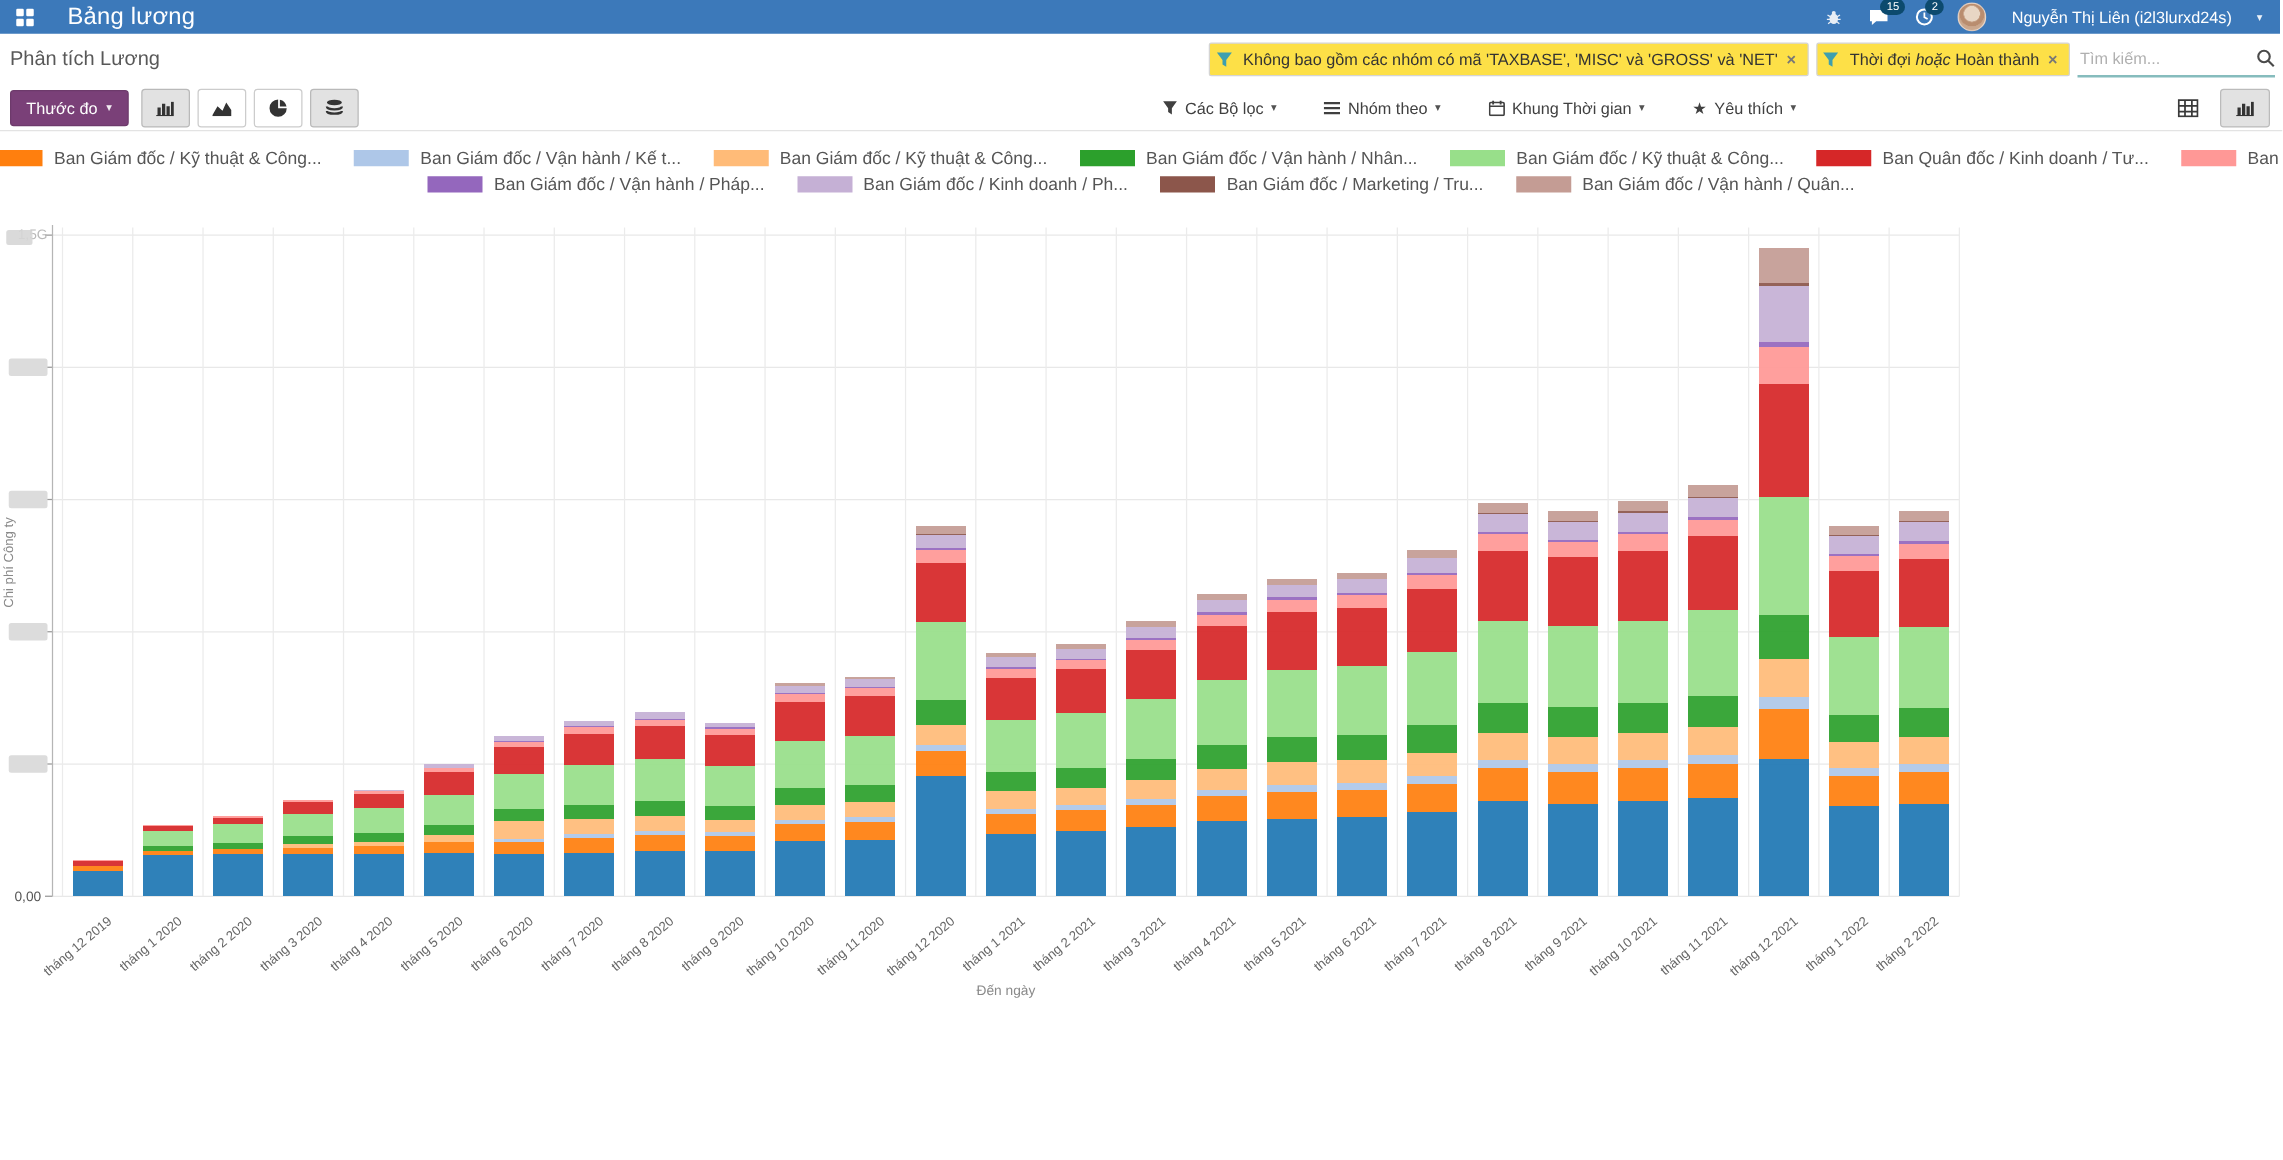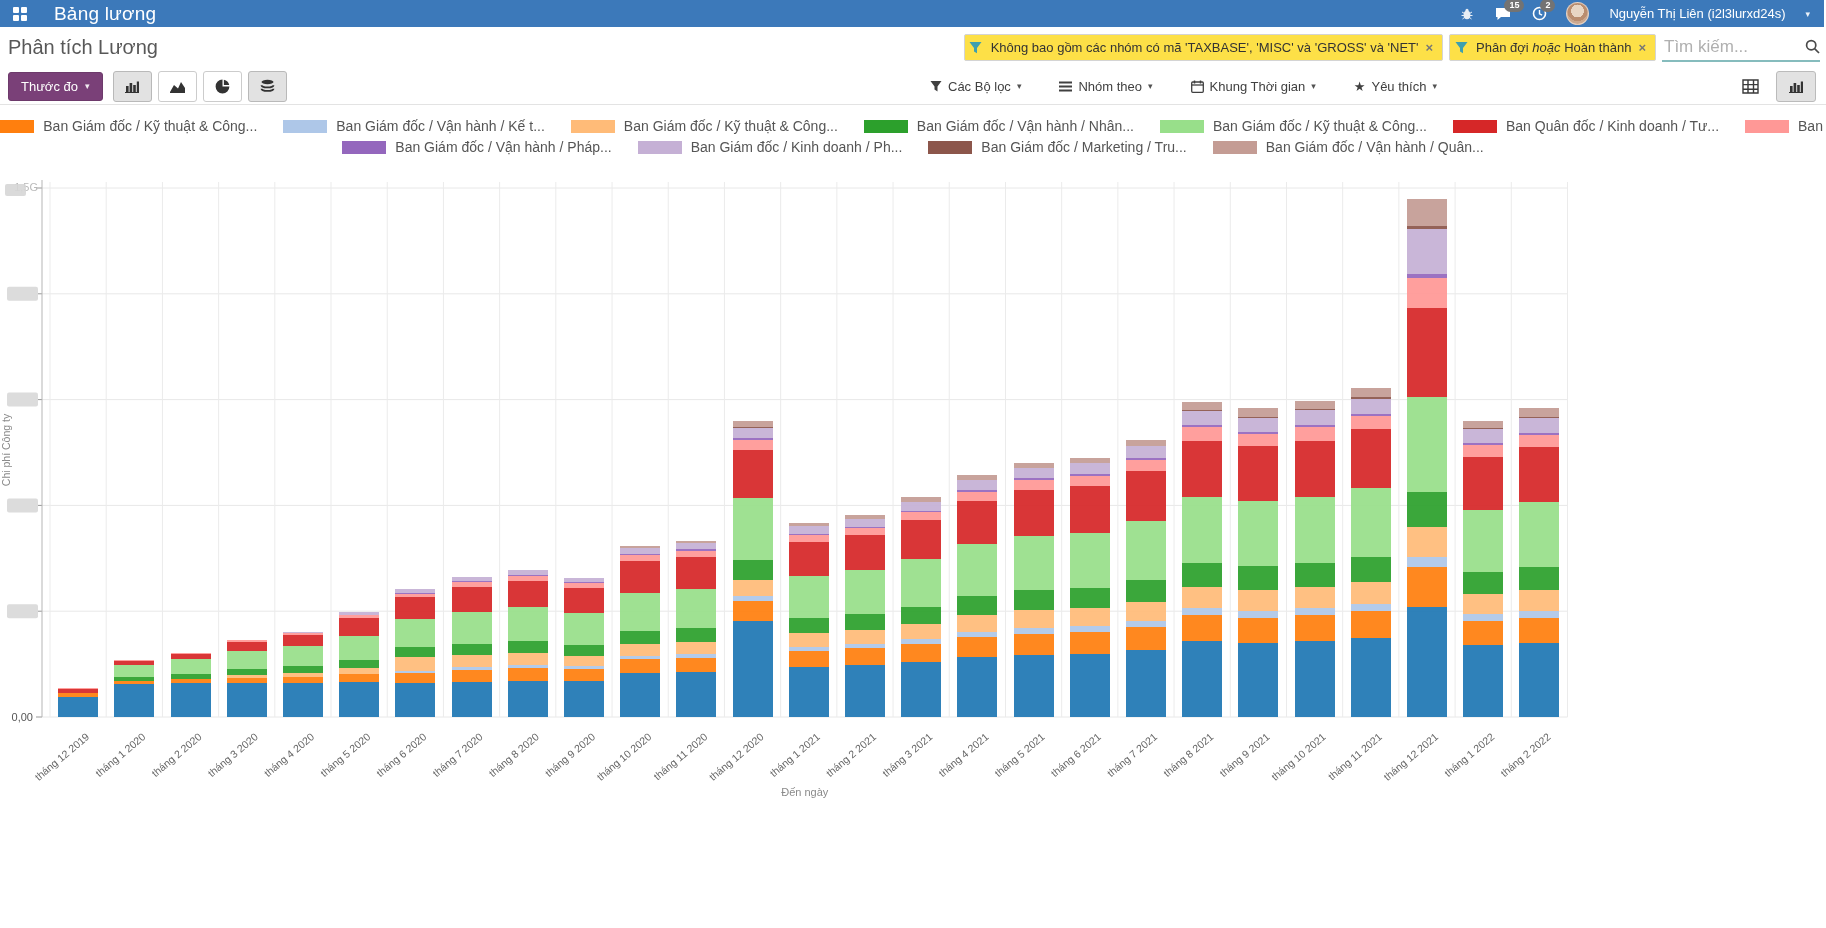--- a/index.html
+++ b/index.html
@@ -10,39 +10,39 @@
   .navbar{position:absolute;top:0;left:0;width:1824px;height:27px;background:#3c79ba;
           display:flex;align-items:center;color:#fff;z-index:5;}
   .apps-icon{width:14px;height:14px;margin-left:13px;display:grid;
              grid-template-columns:6px 6px;grid-template-rows:6px 6px;gap:2px;cursor:pointer;}
   .apps-icon span{background:#fff;border-radius:1px;}
   .app-title{font-size:19px;margin-left:27px;letter-spacing:.2px;cursor:pointer;}
   .nav-menu{display:flex;margin-left:55px;gap:27px;font-size:13px;}
   .nav-menu .nav-item{cursor:pointer;white-space:nowrap;}
   .nav-right{margin-left:auto;display:flex;align-items:center;gap:18px;margin-right:14px;}
   .nav-ico{position:relative;width:18px;height:16px;display:flex;align-items:center;justify-content:center;cursor:pointer;}
-  .badge{position:absolute;top:-7px;left:10px;background:#737373;color:#fff;font-size:9px;
-         line-height:11px;padding:1px 5px;border-radius:8px;font-weight:bold;}
+  .badge{position:absolute;top:-7px;left:10px;background:#0c4a6e;color:#fff;font-size:9px;
+         line-height:11px;padding:1px 5px;border-radius:8px;font-weight:normal;}
   .avatar{width:21px;height:21px;border-radius:50%;background:radial-gradient(circle at 50% 38%,#e8d6c4 0 38%,#b98d6f 39% 60%,#cba88e 61%);
           border:1px solid rgba(255,255,255,.5);cursor:pointer;}
   .user-name{font-size:13px;cursor:pointer;white-space:nowrap;}
   .caret{font-size:9px;opacity:.9;}
 
   
   .cp1{position:absolute;top:27px;left:0;width:1826px;height:41px;background:#fff;
        display:flex;align-items:center;}
-  .view-title{font-size:20px;color:#585858;margin-left:8px;}
+  .view-title{font-size:16px;color:#585858;margin-left:8px;}
   .cp1-right{margin-left:auto;display:flex;align-items:center;margin-right:6px;gap:6px;}
   .facet{display:flex;align-items:center;height:25px;background:#fde047;border:1px solid #d4d4d4;
          border-radius:2px;font-size:13px;color:#333;padding:0 6px 0 0;}
   .facet .f-ico{width:22px;height:25px;display:flex;align-items:center;justify-content:center;}
   .facet .f-label{padding:0 4px;white-space:nowrap;}
   .facet .f-close{color:#777;font-weight:bold;font-size:13px;padding:0 3px;cursor:pointer;}
   .searchbox{display:flex;align-items:center;border-bottom:2px solid #86bcbd;height:26px;width:158px;}
-  .searchbox input{border:none;outline:none;font-size:17px;color:#555;width:128px;
+  .searchbox input{border:none;outline:none;font-size:13px;color:#555;width:128px;
                    font-family:"Liberation Sans",sans-serif;background:transparent;}
   .searchbox input::placeholder{color:#b0b0b0;}
   .mag{margin-left:auto;cursor:pointer;display:flex;}
 
   
   .cp2{position:absolute;top:68px;left:0;width:1826px;height:36px;background:#fff;
        border-bottom:1px solid #e3e3e3;display:flex;align-items:center;}
   .btn-measure{margin-left:8px;height:29px;background:#7a4078;color:#fff;border:1px solid #6d3a6b;
                border-radius:3px;font-size:13px;padding:0 12px;display:flex;align-items:center;gap:7px;cursor:pointer;}
   .icon-group{display:flex;margin-left:10px;gap:6px;}
@@ -119,21 +119,21 @@
       <span class="f-label">Không bao gồm các nhóm có mã 'TAXBASE', 'MISC' và 'GROSS' và 'NET'</span>
       <span class="f-close">×</span>
     </div>
     <div class="facet">
       <span class="f-ico">
         <svg width="13" height="13" viewBox="0 0 13 13">
             <path d="M.5 1h12L8 7v5.3L5 10.5V7z" fill="#3e9fae"></path>
           </svg>
       </span>
       <span class="f-label">
-        <span>Phân đợi</span>
+        <span>Thời đợi</span>
         <i>hoặc</i>
         <span>Hoàn thành</span>
       </span>
       <span class="f-close">×</span>
     </div>
     <div class="searchbox">
       <input type="text" placeholder="Tìm kiếm..." style="">
       <span class="mag">
         <svg width="15" height="15" viewBox="0 0 15 15">
             <circle cx="6.2" cy="6.2" r="4.6" fill="none" stroke="#4a4a4a" stroke-width="1.7"></circle>

